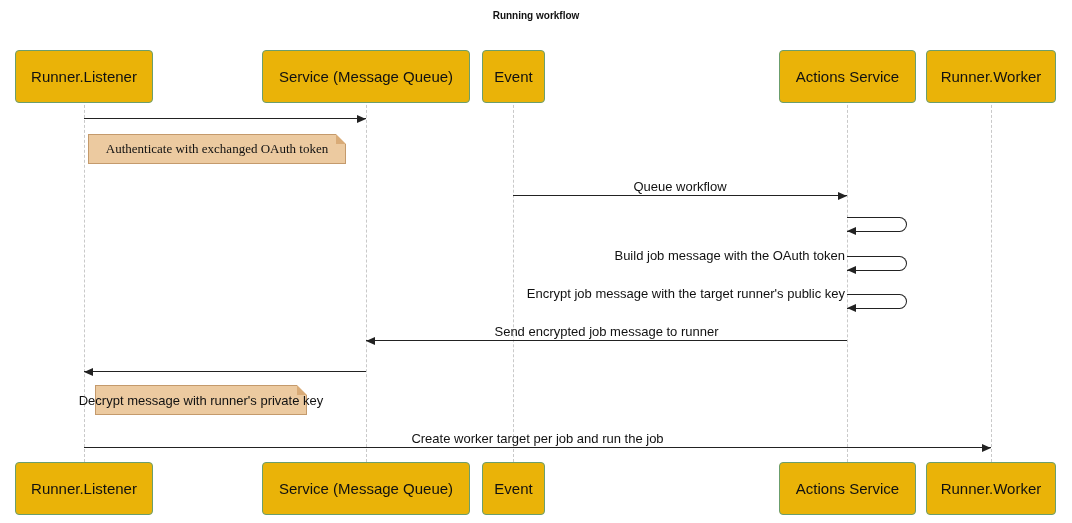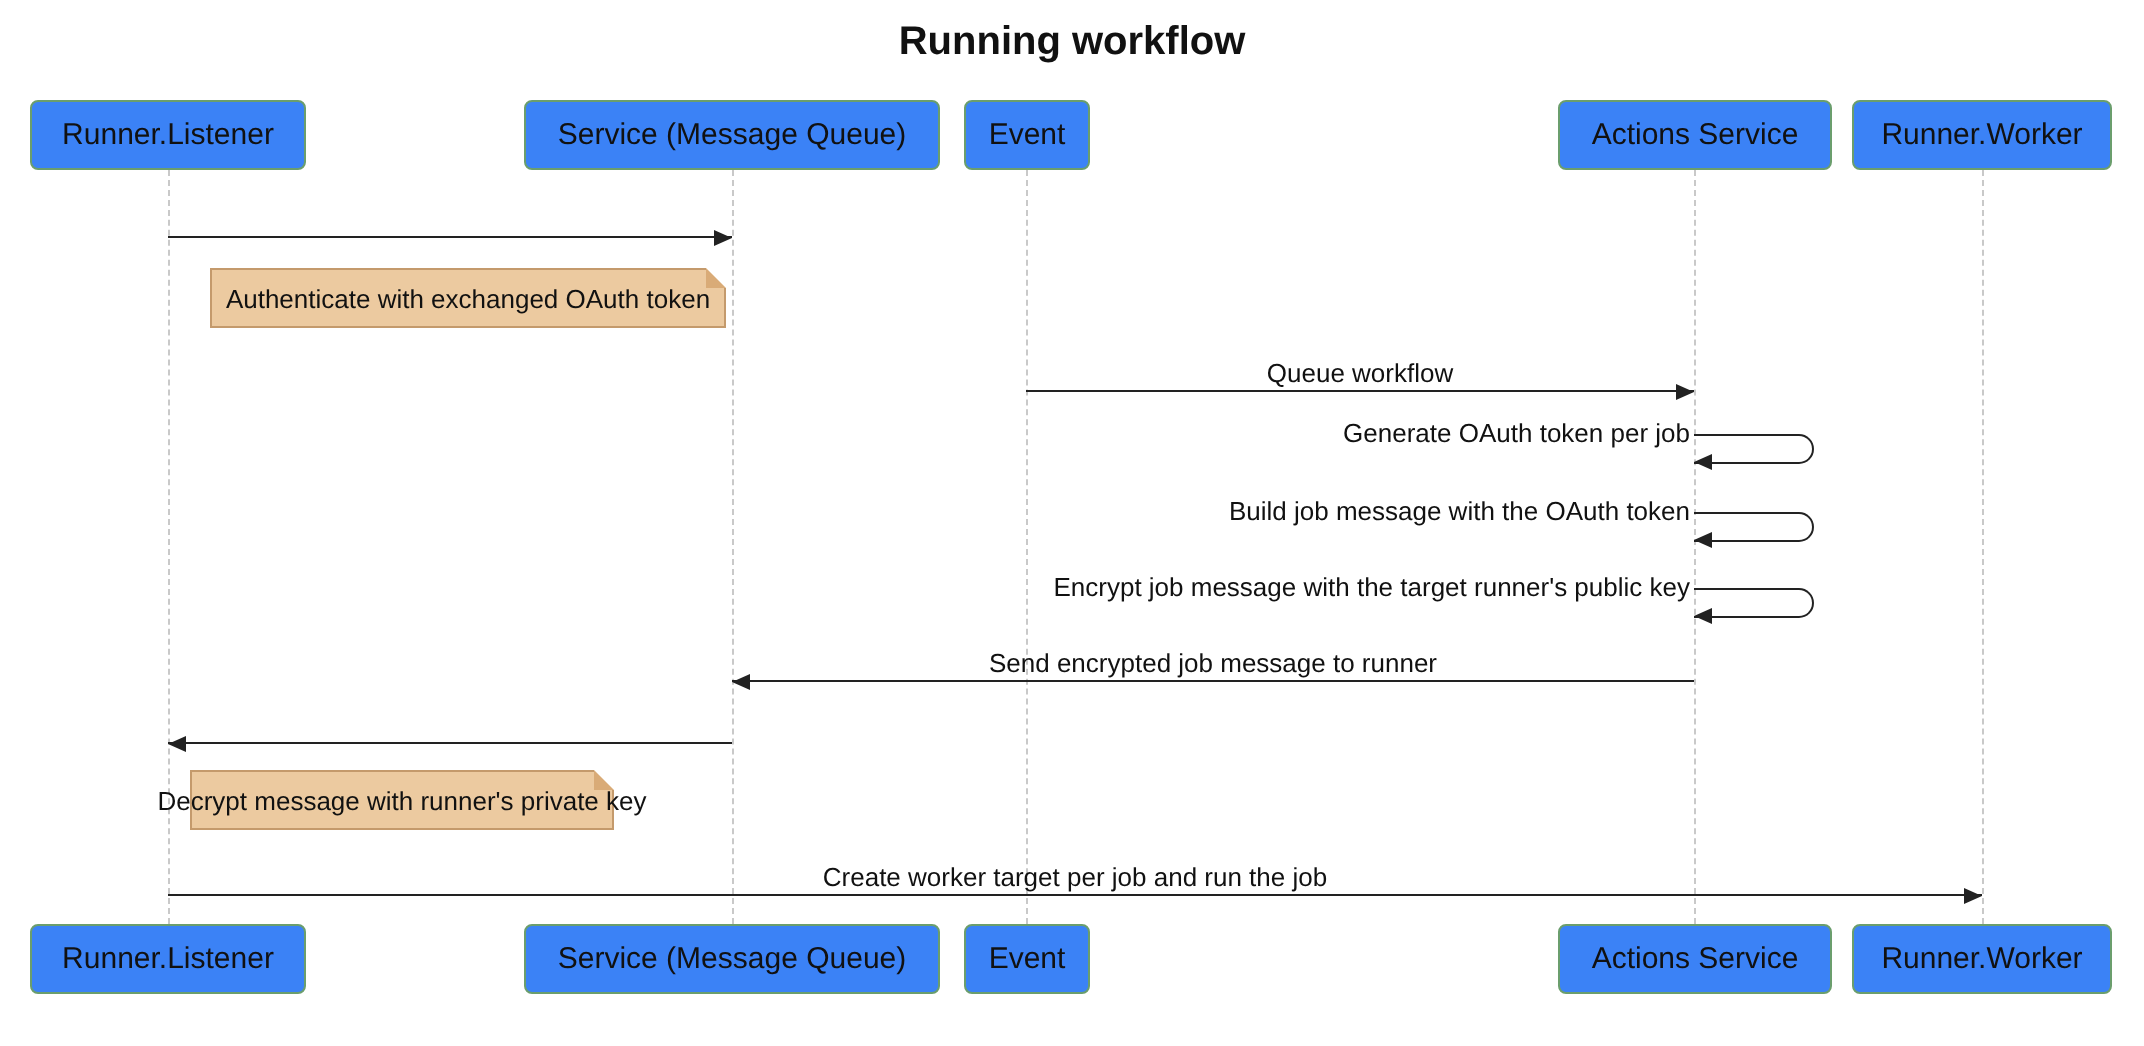--- a/index.html
+++ b/index.html
@@ -9,27 +9,27 @@
     width: 1072px;
     height: 523px;
     background: #ffffff;
     overflow: hidden;
   }
   .title {
     position: absolute;
     top: 10px; left: 0;
     width: 100%;
     text-align: center;
-    font-size: 20px;
+    font-size: 10px;
     font-weight: bold;
   }
   .actor {
     position: absolute;
-    height: 35px;
-    background: #3b82f6;
+    height: 53px;
+    background: #eab308;
     border: 1px solid #6b9e6d;
     border-radius: 4px;
     display: flex;
     align-items: center;
     justify-content: center;
     font-size: 15px;
     box-sizing: border-box;
     white-space: nowrap;
   }
   .lifeline {
@@ -111,28 +111,27 @@
   <div class="actor" style="left:262px; top:50px; width:208px;">Service (Message Queue)</div>
   <div class="actor" style="left:482px; top:50px; width:63px;">Event</div>
   <div class="actor" style="left:779px; top:50px; width:137px;">Actions Service</div>
   <div class="actor" style="left:926px; top:50px; width:130px;">Runner.Worker</div>
 
   <div class="msg-label" style="left:84px; top:102px; width:282px;margin-top:32px;">Get message</div>
   <div class="msg-line" style="left:84px; top:118px; width:282px;">
     <div class="head right"></div>
   </div>
 
-  <div class="note" style="left:105px; top:134px; width:258px; height:30px;">Authenticate with exchanged OAuth token</div>
+  <div class="note" style="left:88px; top:134px; width:258px; height:30px;font-family:Liberation Serif, serif;">Authenticate with exchanged OAuth token</div>
 
   <div class="msg-label" style="left:513px; top:179px; width:334px;">Queue workflow</div>
   <div class="msg-line" style="left:513px; top:195px; width:334px;">
     <div class="head right"></div>
   </div>
 
-  <div class="msg-label right-align" style="right:227px; top:209px;">Generate OAuth token per job</div>
   <div class="selfloop" style="left:847px; top:217px;">
     <div class="head loop"></div>
   </div>
 
   <div class="msg-label right-align" style="right:227px; top:248px;">Build job message with the OAuth token</div>
   <div class="selfloop" style="left:847px; top:256px;">
     <div class="head loop"></div>
   </div>
 
   <div class="msg-label right-align" style="right:227px; top:286px;padding-left:12px;">Encrypt job message with the target runner's public key</div>

